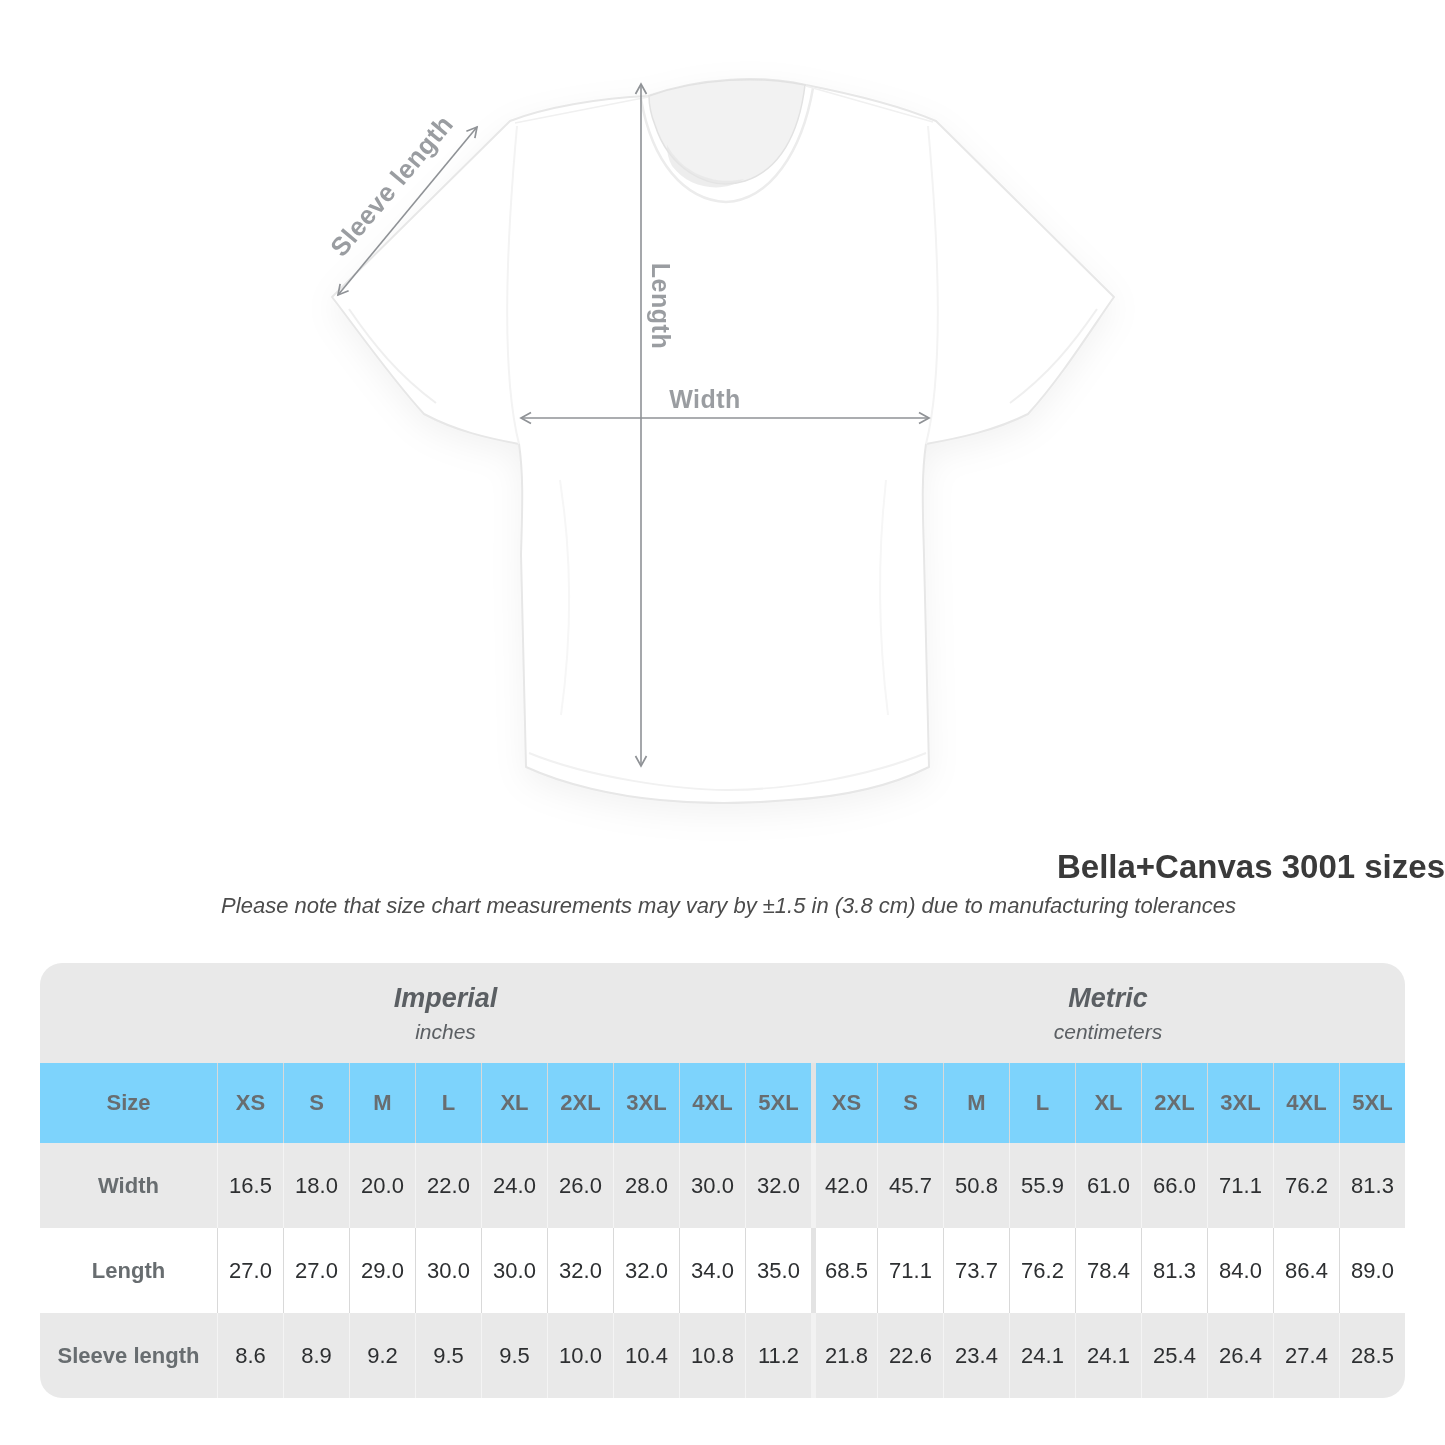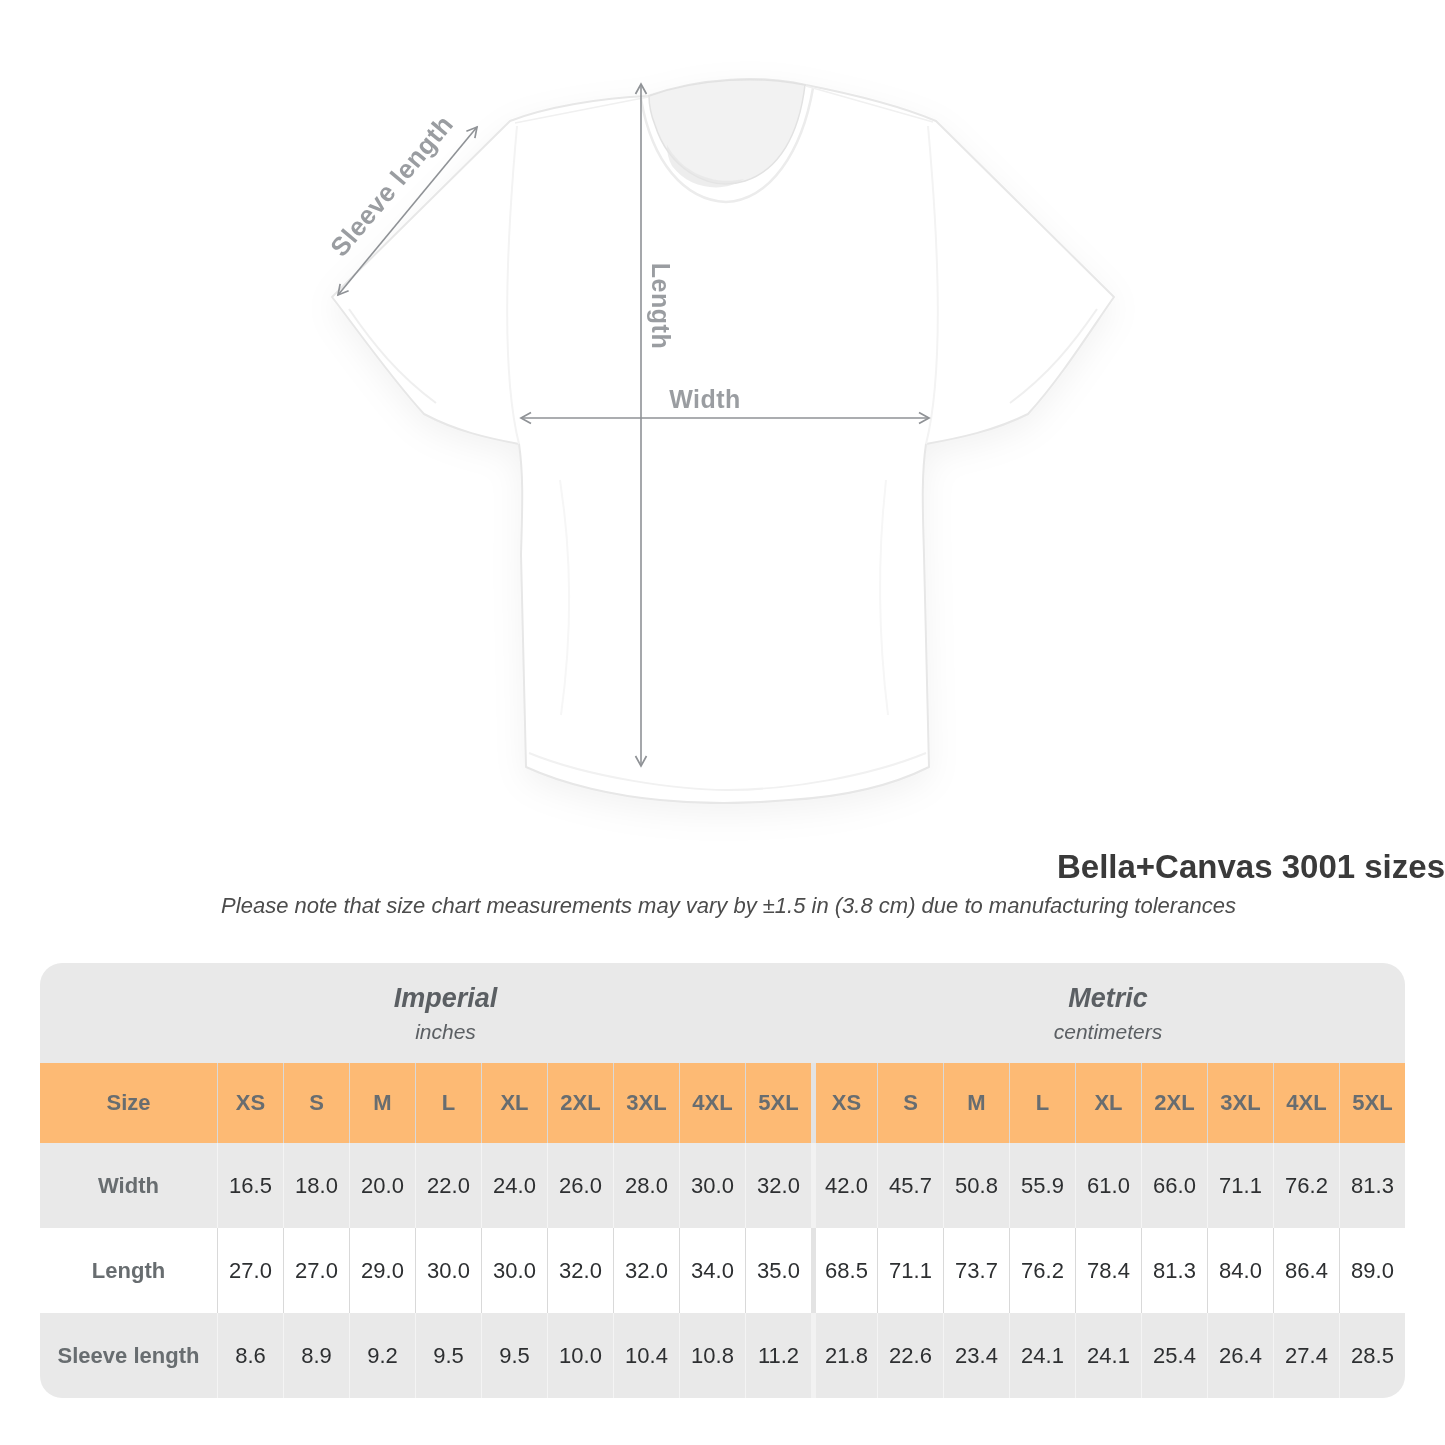--- a/index.html
+++ b/index.html
@@ -25,21 +25,21 @@
   .size-table{position:absolute;left:40px;top:963px;width:1365px;border-radius:22px;
               overflow:hidden;background:#fff;}
   .band{display:grid;grid-template-columns:771px 594px;height:100px;background:#e9e9e9;}
   .band-cell{display:flex;flex-direction:column;align-items:center;justify-content:center;gap:9px;}
   .band-cell.imperial{padding-left:40px;}
   .band-cell.metric{}
   .band-title{font-size:27px;font-weight:bold;font-style:italic;color:#5b5f63;line-height:1;}
   .band-unit{font-size:21px;font-style:italic;color:#5b5f63;line-height:1;}
 
   .row{display:grid;grid-template-columns:177px repeat(18,1fr);}
-  .row.size-row{height:80px;background:#fdba74;}
+  .row.size-row{height:80px;background:#7dd3fc;}
   .row.data-row{height:85px;}
   .row.gray{background:#e9e9e9;}
   .row.white{background:#fff;}
   .cell{display:flex;align-items:center;justify-content:center;min-width:0;}
   .cell + .cell{border-left:1px solid #d9d9d9;}
   .row.gray .cell + .cell{border-left-color:#f4f4f4;}
   .cell.msep{border-left-width:5px;border-left-color:#e3e3e3;}
   .row.gray .cell.msep{border-left-color:#f2f2f2;}
   .cell.label{font-size:22px;font-weight:bold;color:#686d70;}
   .cell.head{font-size:22px;font-weight:bold;color:#686d70;text-align:center;}

